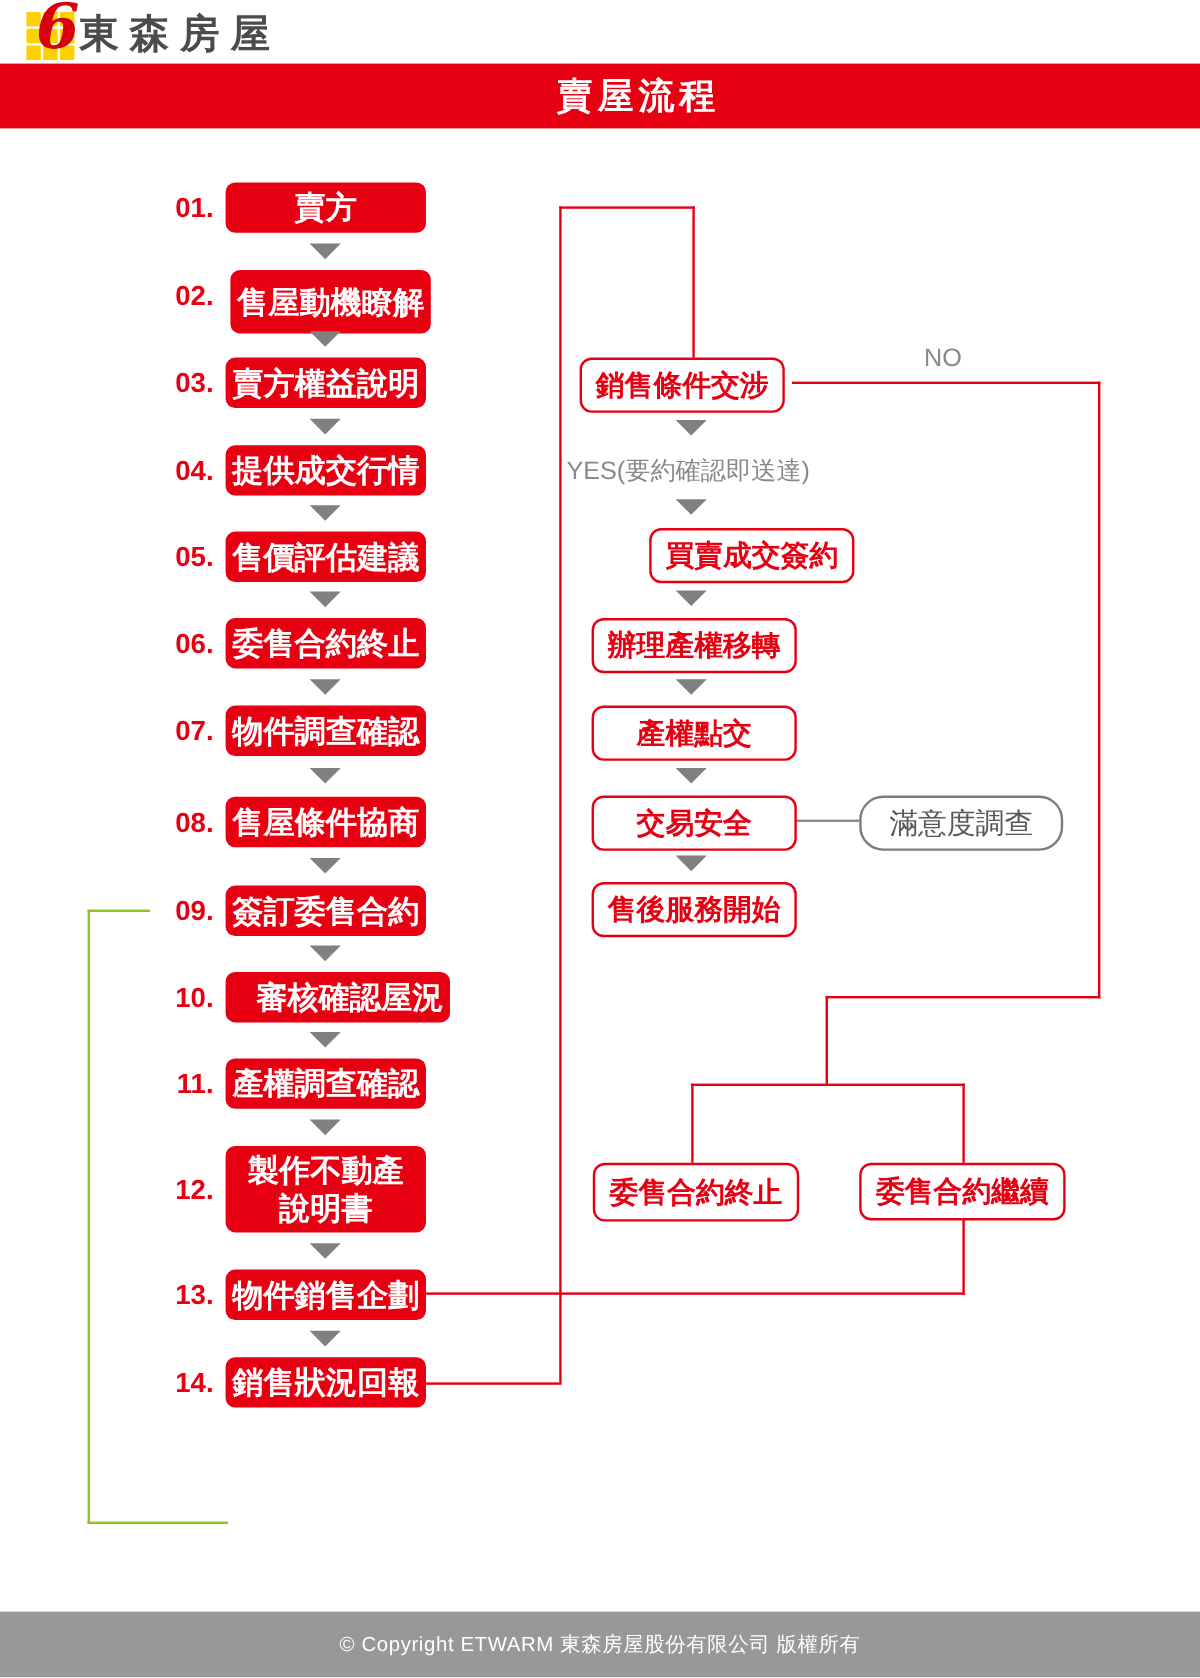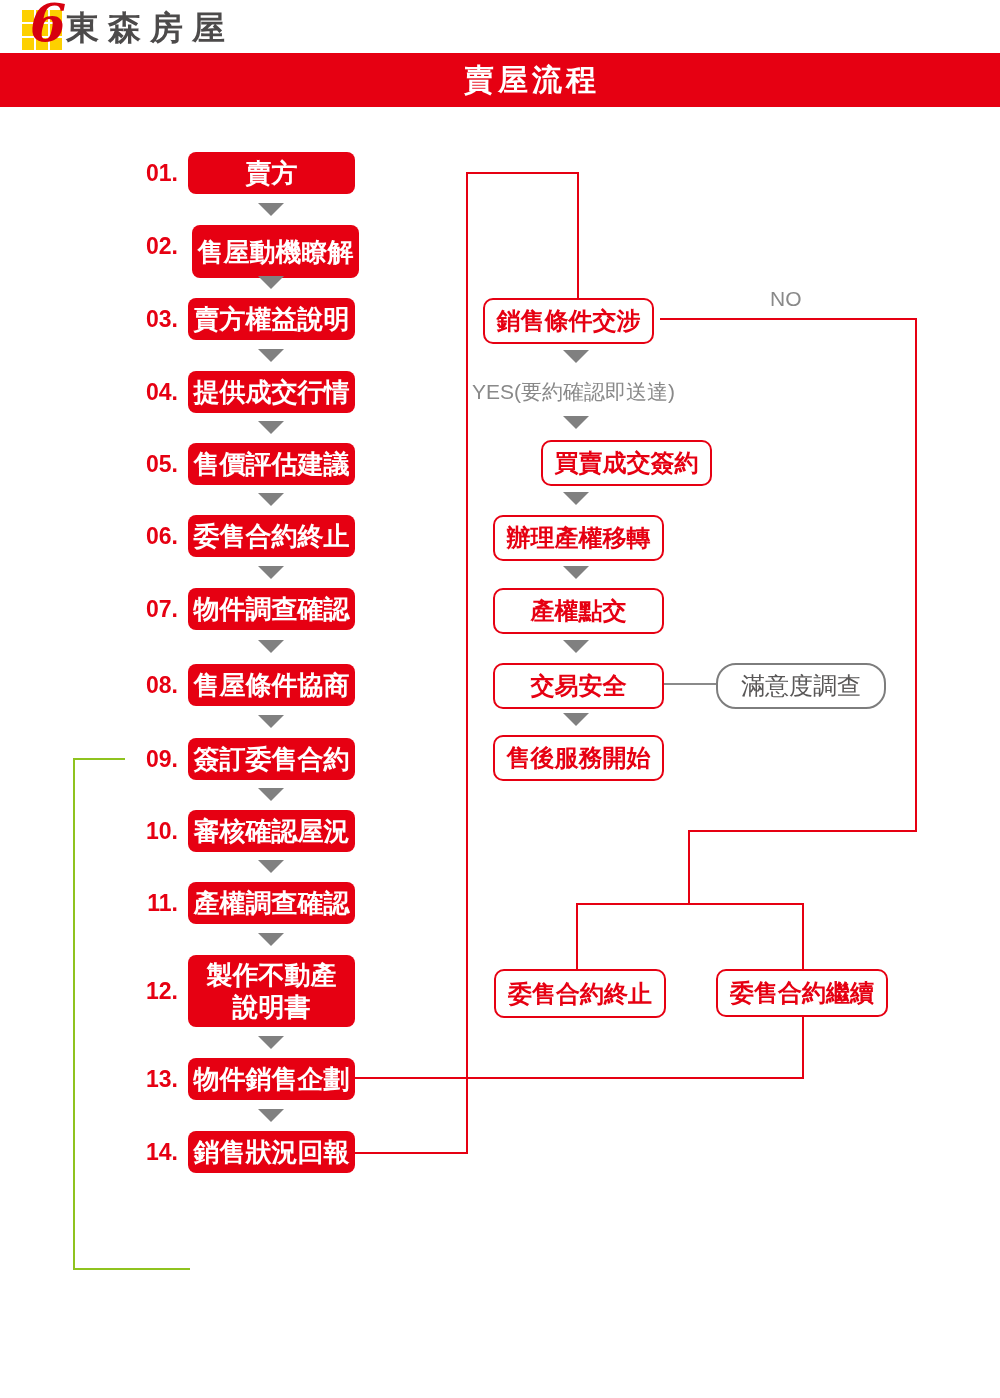--- a/index.html
+++ b/index.html
@@ -109,21 +109,21 @@
       <div class="stepnum" style="left: 126px; top: 593px;">07.</div>
       <div class="redbox" style="left: 188px; top: 588px; width: 167px; height: 42px;">物件調查確認</div>
       <div class="arrow" style="left: 258px; top: 640px;"></div>
       <div class="stepnum" style="left: 126px; top: 669px;">08.</div>
       <div class="redbox" style="left: 188px; top: 664px; width: 167px; height: 42px;">售屋條件協商</div>
       <div class="arrow" style="left: 258px; top: 715px;"></div>
       <div class="stepnum" style="left: 126px; top: 743px;">09.</div>
       <div class="redbox" style="left: 188px; top: 738px; width: 167px; height: 42px; text-align: right;">簽訂委售合約</div>
       <div class="arrow" style="left: 258px; top: 788px;"></div>
       <div class="stepnum" style="left: 126px; top: 815px;">10.</div>
-      <div class="redbox" style="left: 188px; top: 810px; width: 167px; height: 42px;">審核確認屋況</div>
+      <div class="redbox" style="left: 188px; top: 810px; width: 167px; height: 42px; padding-left: 20px;">審核確認屋況</div>
       <div class="arrow" style="left: 258px; top: 860px;"></div>
       <div class="stepnum" style="left: 126px; top: 887px;">11.</div>
       <div class="redbox" style="left: 188px; top: 882px; width: 167px; height: 42px;">產權調查確認</div>
       <div class="arrow" style="left: 258px; top: 932.5px;"></div>
       <div class="stepnum" style="left: 126px; top: 975px;">12.</div>
       <div class="redbox" style="left: 188px; top: 955px; width: 167px; height: 72px;">製作不動產
 說明書</div>
       <div class="arrow" style="left: 258px; top: 1035.5px;"></div>
       <div class="stepnum" style="left: 126px; top: 1063px;">13.</div>
       <div class="redbox" style="left: 188px; top: 1058px; width: 167px; height: 42px;">物件銷售企劃</div>
@@ -145,13 +145,16 @@
     </div>
 
   <div class="cond-label" id="label-no">NO</div>
   <div class="cond-label" id="label-yes">YES(要約確認即送達)</div>
 
   <div class="grayoutline" id="box-satisfaction">滿意度調查</div>
   <div class="outline" id="box-terminate">委售合約終止</div>
   <div class="outline" id="box-continue">委售合約繼續</div>
 
 
+  <div class="footer">
+    <span class="footer-text">© Copyright ETWARM 東森房屋股份有限公司 版權所有</span>
+  </div>
 </div>
 
 </body></html>

